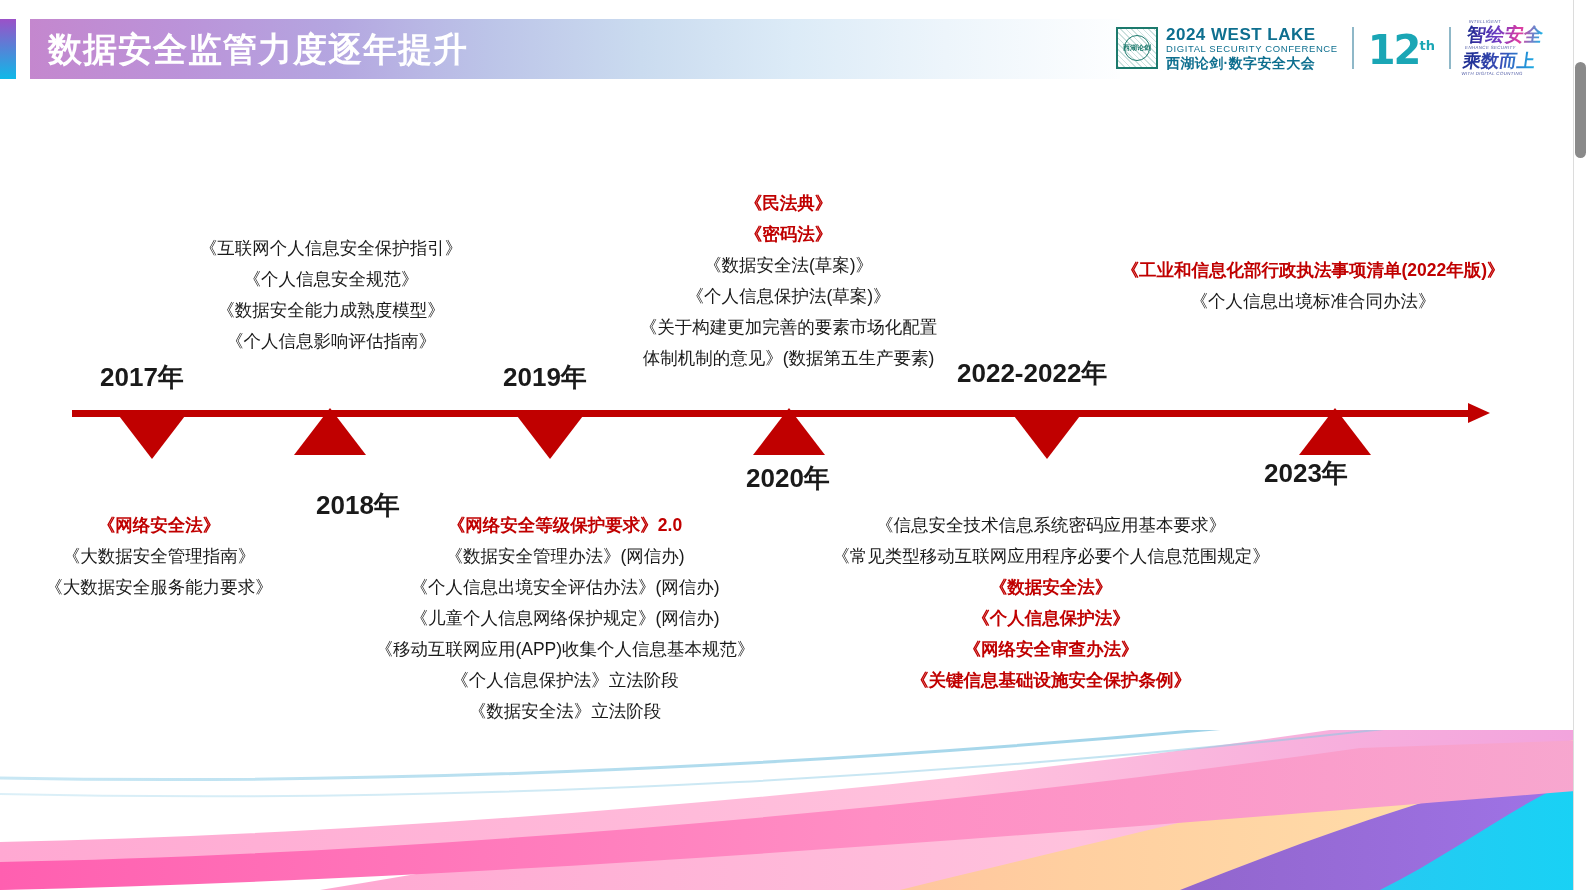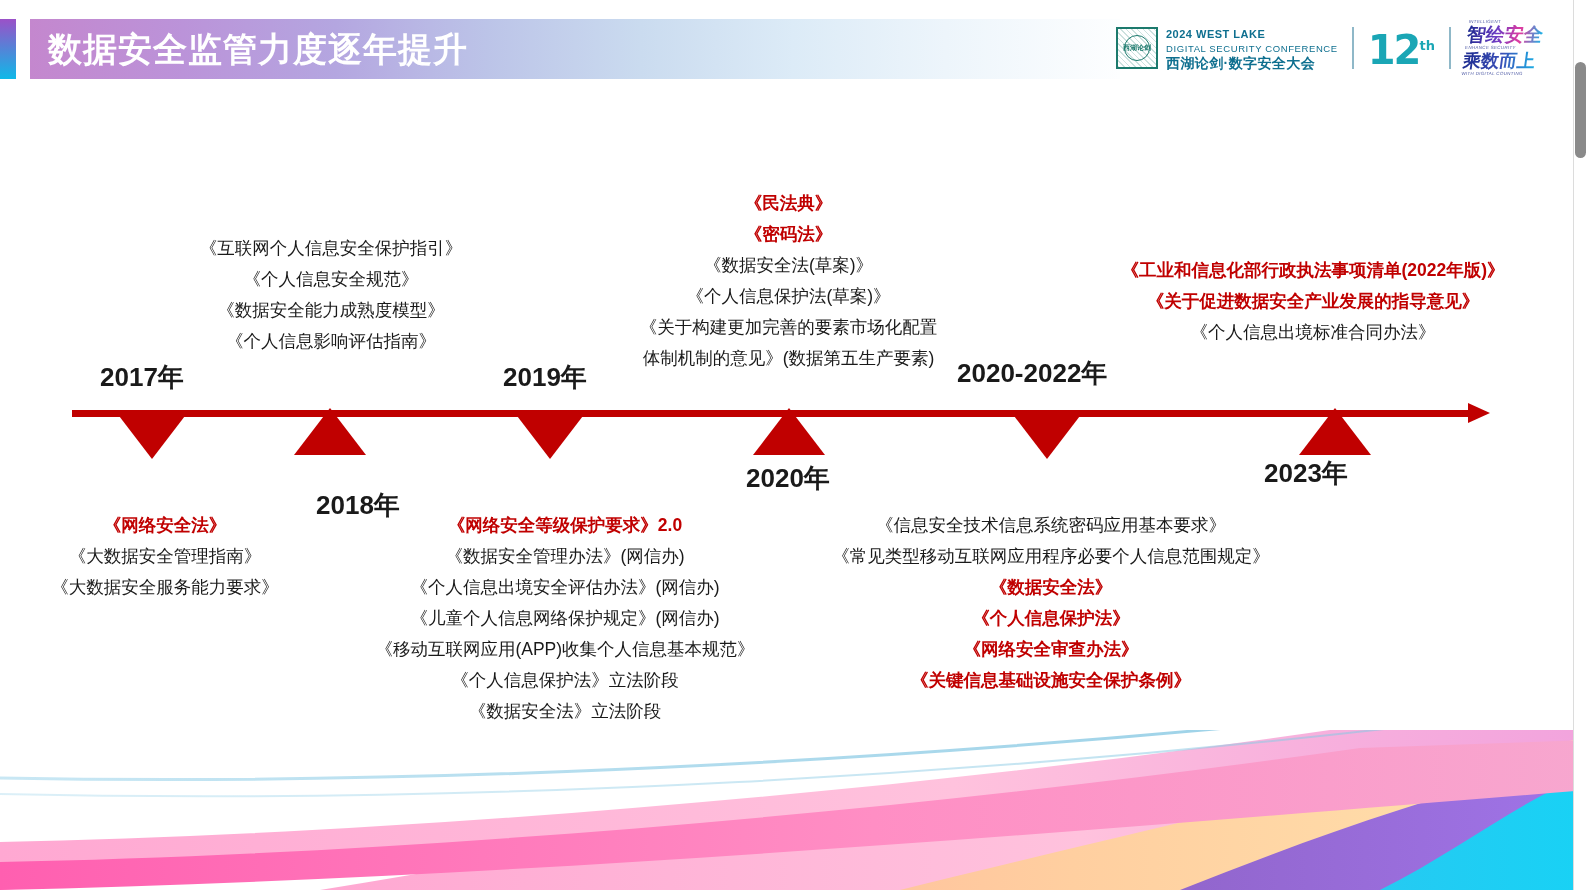--- a/index.html
+++ b/index.html
@@ -94,21 +94,21 @@
     transform: translateY(-50%);
     text-align: center;
     font-size: 7px;
     line-height: 8px;
     color: #1c7a6d;
     font-weight: bold;
   }
 
   .logo-words { display: flex; flex-direction: column; justify-content: center; }
   .logo-en1 {
-    font-size: 11px; font-weight: bold; color: #0e6f8f;
+    font-size: 17px; font-weight: bold; color: #0e6f8f;
     letter-spacing: .5px; line-height: 17px; white-space: nowrap;
   }
   .logo-en2 {
     font-size: 9.5px; color: #0e6f8f; letter-spacing: .6px;
     line-height: 12px; white-space: nowrap;
   }
   .logo-cn {
     font-size: 14px; font-weight: bold; color: #0e6f8f;
     letter-spacing: .4px; line-height: 16px; white-space: nowrap;
   }
@@ -276,46 +276,45 @@
   <div class="tri up" style="left:294px; top:408px;"></div>
   <div class="tri down" style="left:514px; top:412px;"></div>
   <div class="tri up" style="left:753px; top:408px;"></div>
   <div class="tri down" style="left:1011px; top:412px;"></div>
   <div class="tri up" style="left:1299px; top:408px;"></div>
 
   <div class="year-label" style="left:100px; top:360px;">2017年</div>
   <div class="year-label" style="left:284px; top:488px;margin-left:32px;">2018年</div>
   <div class="year-label" style="left:503px; top:360px;text-align:right;">2019年</div>
   <div class="year-label" style="left:746px; top:461px;">2020年</div>
-  <div class="year-label" style="left:957px; top:356px;">2020-2022年</div>
+  <div class="year-label" style="left:957px; top:356px;">2022-2022年</div>
   <div class="year-label" style="left:1264px; top:456px;">2023年</div>
 
   <div class="block center" style="left:185px; top:233px; width:292px;">
     <div class="line">《互联网个人信息安全保护指引》</div>
     <div class="line">《个人信息安全规范》</div>
     <div class="line">《数据安全能力成熟度模型》</div>
     <div class="line">《个人信息影响评估指南》</div>
   </div>
 
   <div class="block center" style="left:620px; top:188px; width:337px;">
     <div class="line red">《民法典》</div>
     <div class="line red">《密码法》</div>
     <div class="line">《数据安全法(草案)》</div>
     <div class="line">《个人信息保护法(草案)》</div>
     <div class="line">《关于构建更加完善的要素市场化配置</div>
     <div class="line">体制机制的意见》(数据第五生产要素)</div>
   </div>
 
   <div class="block center" style="left:1093px; top:255px; width:440px;">
     <div class="line red">《工业和信息化部行政执法事项清单(2022年版)》</div>
-    <div class="line red">《关于促进数据安全产业发展的指导意见》</div>
     <div class="line">《个人信息出境标准合同办法》</div>
   </div>
 
-  <div class="block center" style="left:40px; top:510px; width:250px;">
+  <div class="block center" style="left:34px; top:510px; width:250px;">
     <div class="line red">《网络安全法》</div>
     <div class="line">《大数据安全管理指南》</div>
     <div class="line">《大数据安全服务能力要求》</div>
   </div>
 
   <div class="block center" style="left:330px; top:510px; width:470px;">
     <div class="line red">《网络安全等级保护要求》2.0</div>
     <div class="line">《数据安全管理办法》(网信办)</div>
     <div class="line">《个人信息出境安全评估办法》(网信办)</div>
     <div class="line">《儿童个人信息网络保护规定》(网信办)</div>

